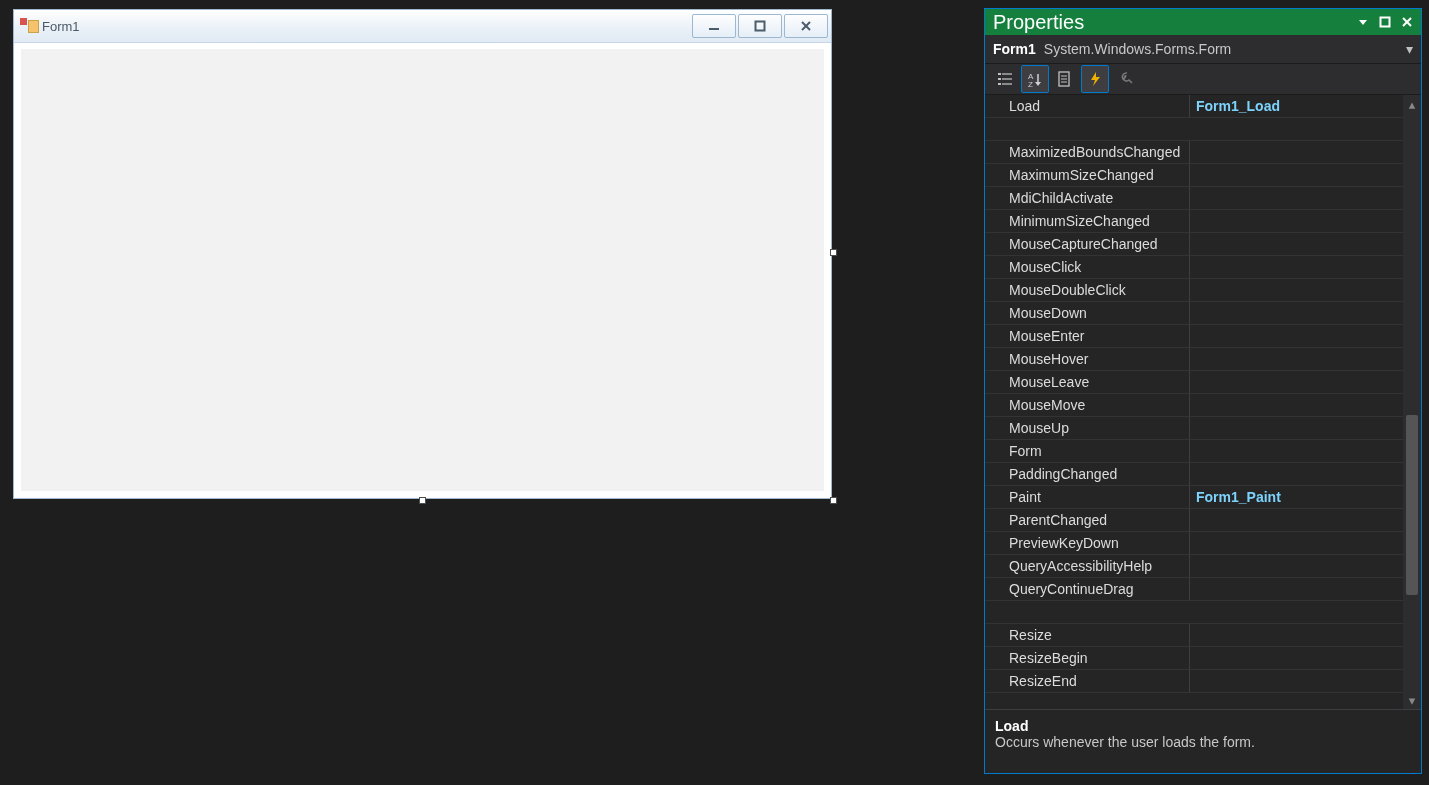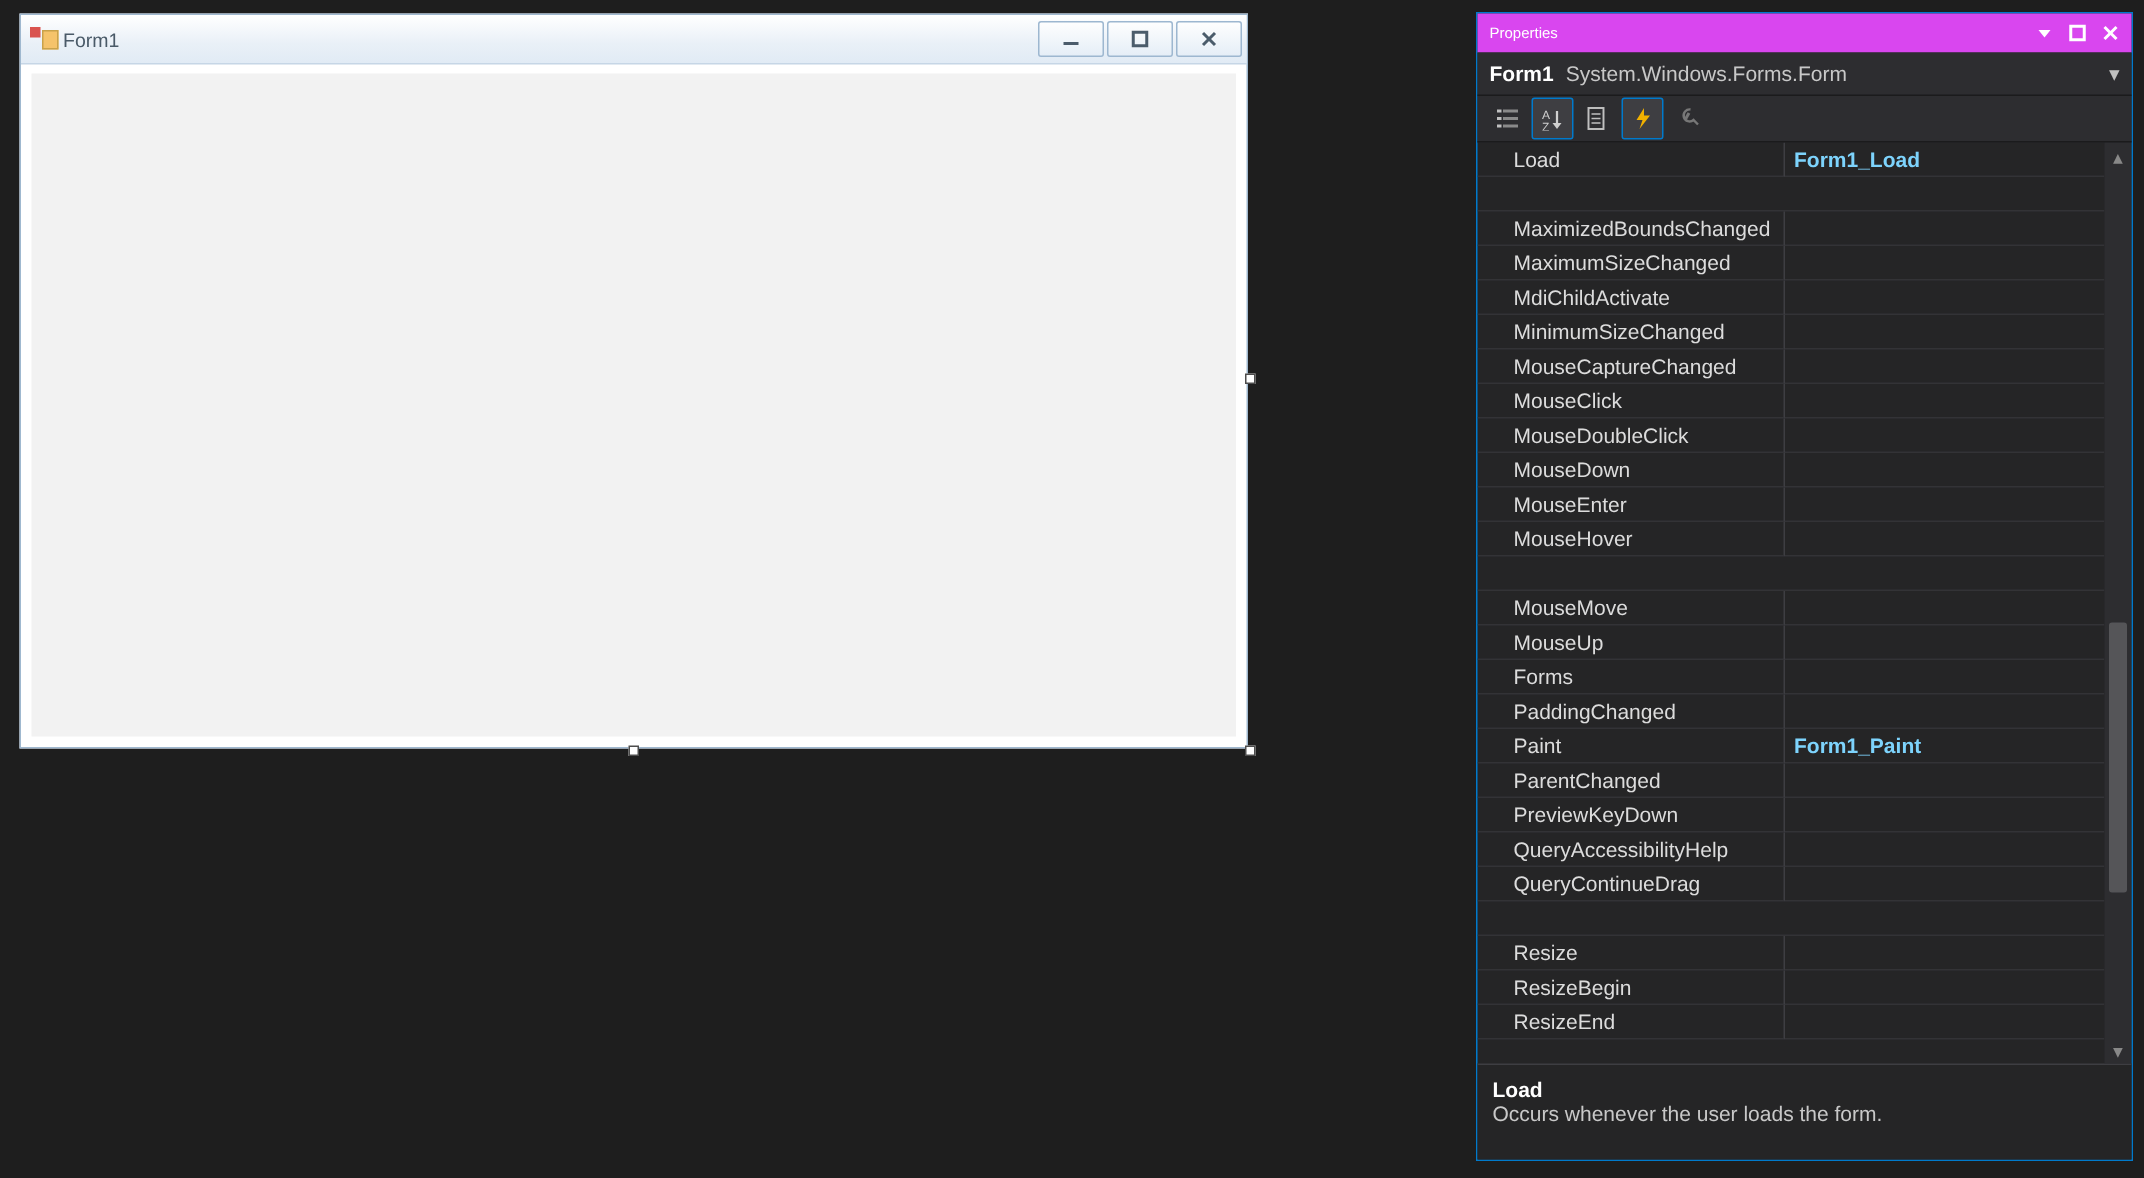--- a/index.html
+++ b/index.html
@@ -39,21 +39,21 @@
   .handle.right{left:830px;top:249px;}
   .handle.bottom{left:419px;top:497px;}
   .handle.corner{left:830px;top:497px;}
 
   
   .prop-panel{
     position:absolute;left:984px;top:8px;width:438px;height:766px;
     background:#252526;border:1px solid #007acc;box-sizing:border-box;display:flex;flex-direction:column;
   }
   .prop-header{
-    height:26px;background:#d946ef;color:#ffffff;display:flex;align-items:center;padding:0 4px 0 8px;font-size:10px;
+    height:26px;background:#15803d;color:#ffffff;display:flex;align-items:center;padding:0 4px 0 8px;font-size:20px;
   }
   .prop-header .title{flex:1;}
   .hdr-btn{width:20px;height:20px;display:flex;align-items:center;justify-content:center;margin-left:2px;}
   .hdr-btn svg{width:12px;height:12px;stroke:#ffffff;stroke-width:2;fill:none;}
   .prop-object{
     height:28px;background:#2d2d30;display:flex;align-items:center;padding:0 8px;border-bottom:1px solid #1b1b1c;
     font-size:14px;color:#c8c8c8;
   }
   .prop-object .obj-name{font-weight:600;color:#ffffff;margin-right:8px;}
   .obj-drop{margin-left:auto;color:#c0c0c0;}
@@ -232,32 +232,33 @@
           </div>
           <div class="prop-row">
             <div class="pname">MouseEnter</div>
             <div class="pval"></div>
           </div>
           <div class="prop-row">
             <div class="pname">MouseHover</div>
             <div class="pval"></div>
           </div>
           <div class="prop-row">
+            <div class="pname">MouseLeave</div>
             <div class="pval"></div>
           </div>
           <div class="prop-row">
             <div class="pname">MouseMove</div>
             <div class="pval"></div>
           </div>
           <div class="prop-row">
             <div class="pname">MouseUp</div>
             <div class="pval"></div>
           </div>
           <div class="prop-row">
-            <div class="pname">Forms</div>
+            <div class="pname">Form</div>
             <div class="pval"></div>
           </div>
           <div class="prop-row">
             <div class="pname">PaddingChanged</div>
             <div class="pval"></div>
           </div>
           <div class="prop-row">
             <div class="pname">Paint</div>
             <div class="pval bold">Form1_Paint</div>
           </div>

